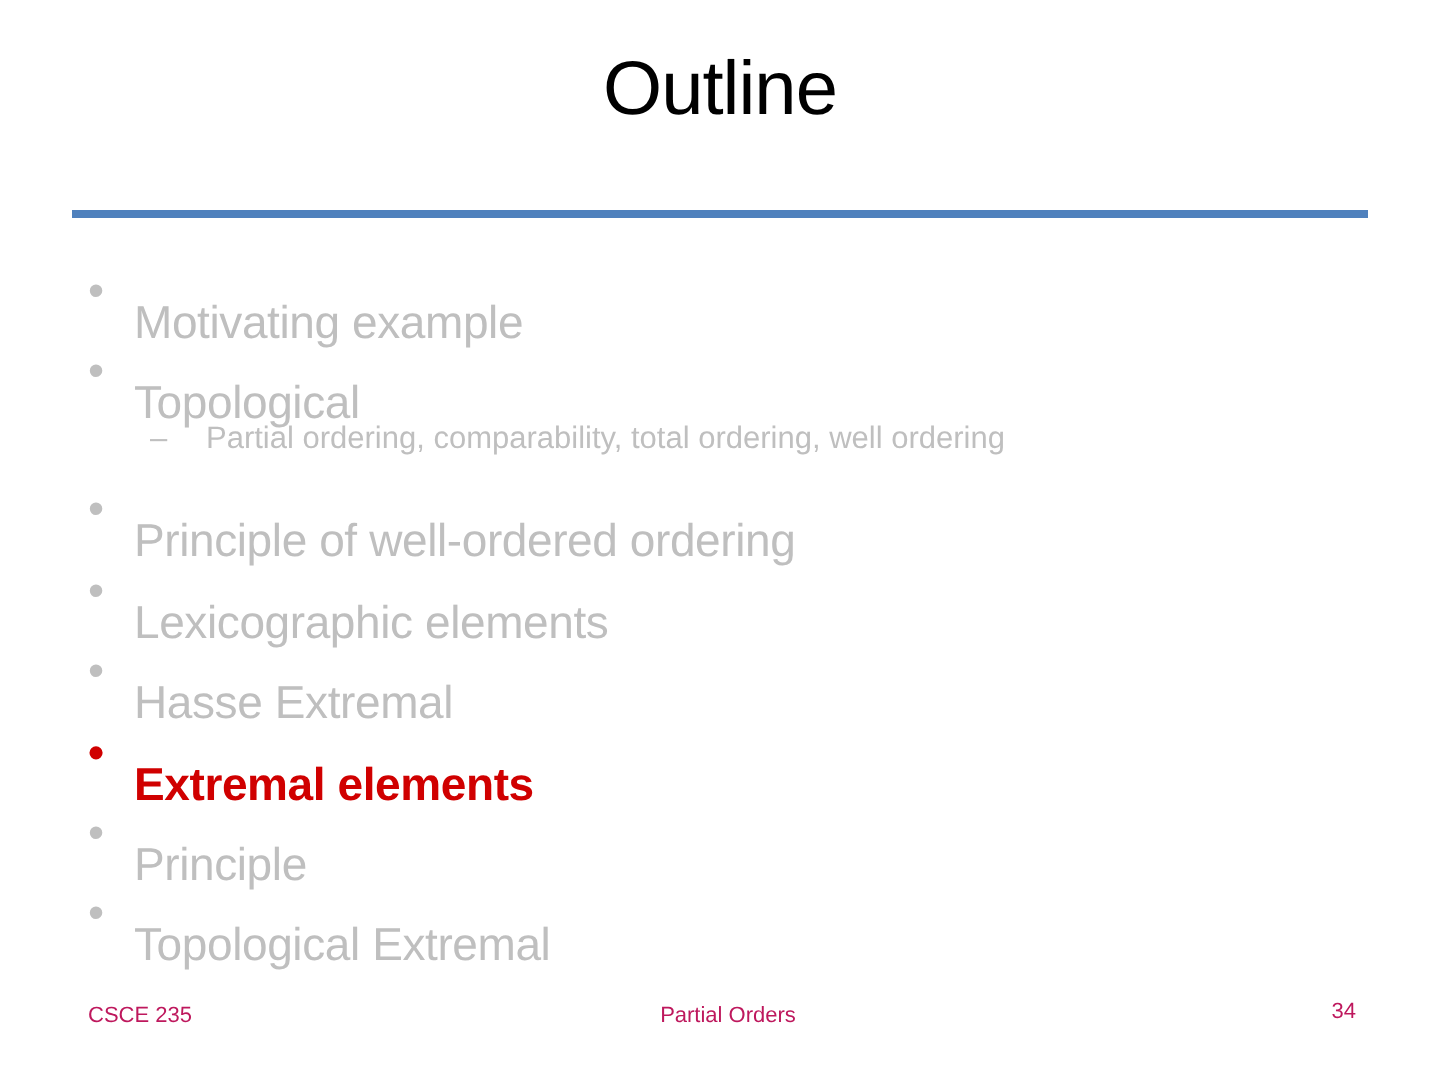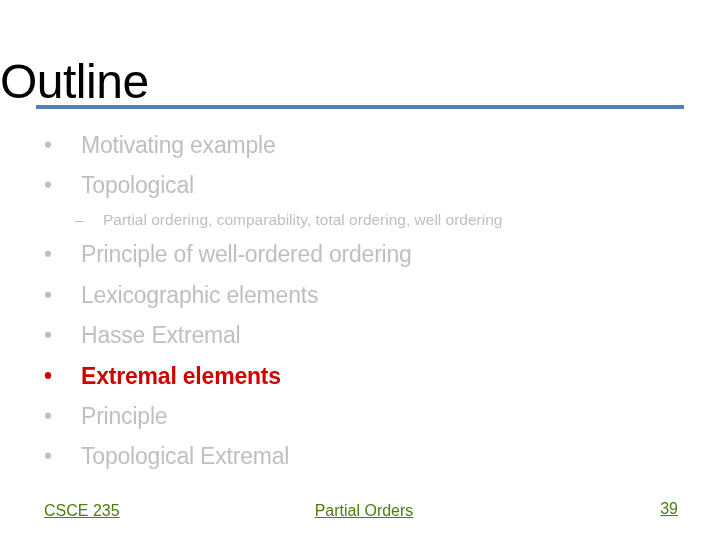--- a/index.html
+++ b/index.html
@@ -1,40 +1,40 @@
 <!DOCTYPE html>
 <html><head>
   <meta charset="utf-8">
   <style>
     html, body { margin: 0; padding: 0; }
     body {
       width: 720px; height: 540px; background: #ffffff; position: relative; overflow: hidden;
       font-family: "Liberation Sans", "DejaVu Sans", sans-serif;
     }
     .title {
-      position: absolute; left: 0; width: 720px; top: 54px; text-align: left;
-      font-size: 48px; color: #000; letter-spacing: -0.5px;
+      position: absolute; left: 0; width: 720px; top: 24px; text-align: center;
+      font-size: 38px; color: #000; letter-spacing: -0.5px;
     }
     .rule {
       position: absolute; left: 36px; top: 105px; width: 648px; height: 4px; background: #4f81bd;
     }
     .bullets { position: absolute; left: 0; top: 0; width: 720px; }
     .item {
       position: absolute; left: 44px; font-size: 23px; color: #bfbfbf; white-space: nowrap;
       letter-spacing: -0.2px;
     }
     .item .dot { position: absolute; left: 0; width: 20px; }
-    .item .txt { position: absolute; left: 37px; }
+    .item .txt { position: absolute; left: 23px; margin-top: 16px; }
     .item.active { color: #d00000; font-weight: bold; }
     .sub {
       position: absolute; left: 75px; top: 211px; font-size: 15.5px; color: #bfbfbf; white-space: nowrap;
     }
     .sub .dash { position: absolute; left: 0; }
     .sub .txt { position: absolute; left: 28px; }
-    .footer { position: absolute; top: 502px; font-size: 16px; color: #4d7c0f; text-decoration: underline; }
+    .footer { position: absolute; top: 502px; font-size: 11px; color: #be185d; }
     .f-left { left: 44px; }
     .f-center { left: 0; width: 728px; text-align: center; }
     .f-right { right: 42px; top: 500px; }
   </style>
 </head>
 <body>
 
 <div>
   <div class="title">Outline</div>
   <div class="rule" style="background: rgb(79, 129, 189);"></div>
@@ -73,14 +73,14 @@
       <span class="txt">Principle</span>
     </div>
     <div class="item" style="top:443px">
       <span class="dot">•</span>
       <span class="txt">Topological Extremal</span>
     </div>
   </div>
 
   <div class="footer f-left">CSCE 235</div>
   <div class="footer f-center">Partial Orders</div>
-  <div class="footer f-right">39</div>
+  <div class="footer f-right">34</div>
 </div>
 
 </body></html>

